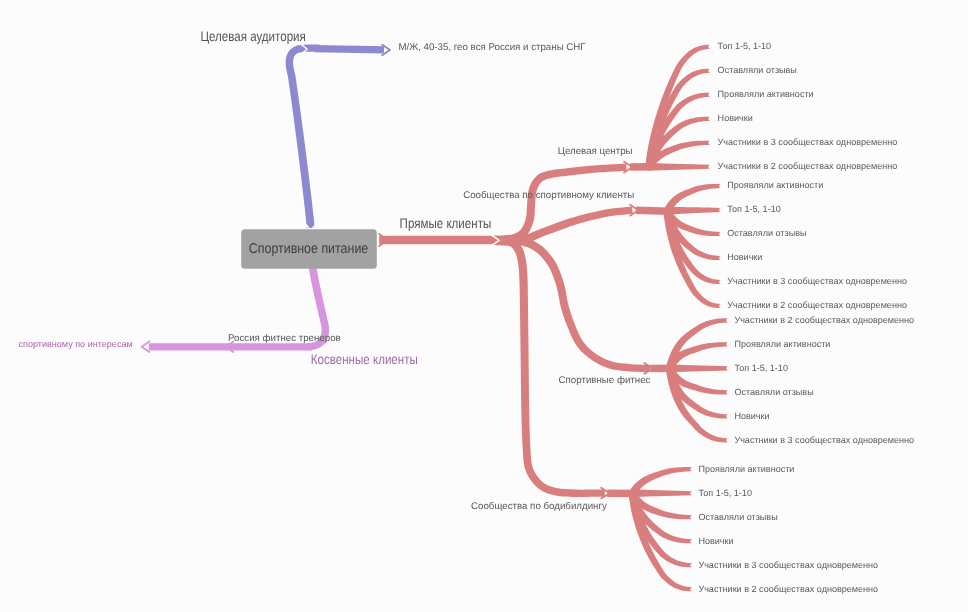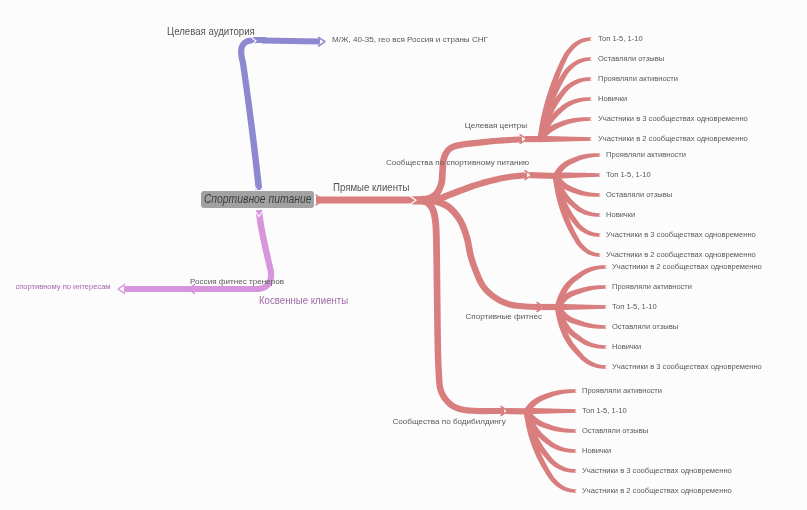--- a/index.html
+++ b/index.html
@@ -59,31 +59,31 @@
 <path d="M 555.23 308.61 L 556.34 310.44 L 557.50 312.18 L 558.68 313.76 L 559.89 315.21 L 561.11 316.51 L 562.35 317.69 L 563.61 318.75 L 564.87 319.69 L 566.14 320.52 L 567.41 321.26 L 568.68 321.91 L 569.94 322.48 L 571.18 322.98 L 572.42 323.42 L 573.63 323.82 L 574.83 324.18 L 576.01 324.52 L 577.17 324.84 L 578.31 325.16 L 579.43 325.49 L 580.53 325.82 L 581.73 326.23 L 582.97 326.55 L 584.14 326.84 L 585.30 327.10 L 586.44 327.34 L 587.58 327.56 L 588.72 327.75 L 589.84 327.93 L 590.97 328.09 L 592.09 328.22 L 593.21 328.34 L 594.33 328.45 L 595.45 328.54 L 596.57 328.61 L 597.70 328.67 L 598.83 328.71 L 599.96 328.74 L 601.11 328.76 L 602.26 328.77 L 603.43 328.77 L 604.60 328.75 L 605.79 328.73 L 606.99 328.70 A 1.70 1.70 0 0 1 607.01 325.30 L 605.82 325.26 L 604.65 325.22 L 603.51 325.16 L 602.38 325.10 L 601.26 325.02 L 600.16 324.94 L 599.07 324.84 L 597.99 324.73 L 596.92 324.61 L 595.86 324.48 L 594.81 324.33 L 593.76 324.16 L 592.71 323.98 L 591.67 323.79 L 590.62 323.57 L 589.58 323.34 L 588.53 323.10 L 587.48 322.83 L 586.42 322.54 L 585.36 322.23 L 584.29 321.90 L 583.27 321.57 L 582.19 321.14 L 581.01 320.70 L 579.85 320.29 L 578.70 319.90 L 577.58 319.52 L 576.47 319.13 L 575.38 318.73 L 574.32 318.32 L 573.28 317.88 L 572.25 317.40 L 571.25 316.88 L 570.27 316.31 L 569.30 315.67 L 568.34 314.97 L 567.39 314.19 L 566.44 313.31 L 565.50 312.33 L 564.56 311.24 L 563.62 310.01 L 562.68 308.65 L 561.74 307.13 L 560.77 305.39 Z" fill="#d97e7e" stroke="none"></path>
 <path d="M 556.00 310.20 L 607.00 308.70 A 1.70 1.70 0 0 1 607.00 305.30 L 556.00 303.80 Z" fill="#d97e7e" stroke="none"></path>
 <path d="M 506.0 411.0 L 528.0 411.3" fill="none" stroke="#d97e7e" stroke-width="6.2" stroke-linecap="butt" stroke-linejoin="round"></path>
 <path d="M 523.82 411.68 L 524.39 416.13 L 525.07 420.48 L 525.86 424.70 L 526.75 428.79 L 527.72 432.73 L 528.78 436.55 L 529.91 440.22 L 531.10 443.77 L 532.36 447.18 L 533.66 450.46 L 534.99 453.61 L 536.36 456.63 L 537.76 459.52 L 539.17 462.29 L 540.58 464.93 L 541.99 467.45 L 543.39 469.85 L 544.78 472.12 L 546.14 474.27 L 547.46 476.30 L 548.73 478.21 L 550.04 480.12 L 551.36 481.58 L 552.58 482.83 L 553.80 484.00 L 555.01 485.08 L 556.21 486.08 L 557.42 487.00 L 558.62 487.84 L 559.83 488.60 L 561.04 489.29 L 562.24 489.90 L 563.45 490.45 L 564.67 490.93 L 565.88 491.34 L 567.10 491.69 L 568.32 491.99 L 569.54 492.23 L 570.77 492.42 L 572.00 492.55 L 573.24 492.65 L 574.48 492.70 L 575.74 492.72 L 576.98 492.70 A 1.70 1.70 0 0 1 577.02 489.30 L 575.83 489.25 L 574.68 489.17 L 573.55 489.06 L 572.45 488.91 L 571.36 488.72 L 570.30 488.49 L 569.25 488.22 L 568.21 487.91 L 567.19 487.55 L 566.18 487.14 L 565.17 486.67 L 564.17 486.15 L 563.17 485.57 L 562.16 484.92 L 561.16 484.21 L 560.15 483.43 L 559.13 482.57 L 558.10 481.64 L 557.06 480.62 L 556.01 479.52 L 554.94 478.34 L 553.96 477.17 L 552.89 475.49 L 551.70 473.59 L 550.47 471.57 L 549.21 469.45 L 547.93 467.22 L 546.63 464.87 L 545.33 462.40 L 544.02 459.83 L 542.73 457.13 L 541.45 454.32 L 540.19 451.39 L 538.97 448.34 L 537.78 445.17 L 536.65 441.87 L 535.56 438.46 L 534.54 434.92 L 533.60 431.25 L 532.73 427.45 L 531.94 423.53 L 531.25 419.47 L 530.66 415.29 L 530.18 410.92 Z" fill="#d97e7e" stroke="none"></path>
 <path d="M 523.85 411.85 L 524.50 415.39 L 525.27 418.85 L 526.12 422.17 L 527.06 425.36 L 528.08 428.41 L 529.17 431.34 L 530.32 434.14 L 531.52 436.82 L 532.78 439.38 L 534.08 441.82 L 535.41 444.15 L 536.76 446.38 L 538.14 448.49 L 539.53 450.51 L 540.92 452.43 L 542.31 454.25 L 543.69 455.98 L 545.05 457.62 L 546.38 459.18 L 547.69 460.65 L 548.95 462.05 L 550.27 463.49 L 551.61 464.59 L 552.84 465.53 L 554.05 466.39 L 555.26 467.20 L 556.47 467.94 L 557.67 468.61 L 558.87 469.23 L 560.06 469.79 L 561.26 470.29 L 562.45 470.74 L 563.64 471.14 L 564.84 471.48 L 566.03 471.78 L 567.23 472.03 L 568.43 472.24 L 569.64 472.40 L 570.84 472.53 L 572.06 472.63 L 573.28 472.69 L 574.51 472.72 L 575.75 472.72 L 576.98 472.70 A 1.70 1.70 0 0 1 577.02 469.30 L 575.82 469.25 L 574.65 469.19 L 573.51 469.09 L 572.39 468.97 L 571.29 468.82 L 570.21 468.64 L 569.14 468.42 L 568.08 468.18 L 567.04 467.89 L 566.01 467.57 L 564.98 467.21 L 563.96 466.80 L 562.95 466.35 L 561.93 465.86 L 560.92 465.31 L 559.90 464.72 L 558.87 464.07 L 557.84 463.36 L 556.80 462.59 L 555.75 461.76 L 554.69 460.87 L 553.73 460.01 L 552.68 458.77 L 551.50 457.36 L 550.29 455.89 L 549.06 454.35 L 547.81 452.74 L 546.54 451.05 L 545.28 449.28 L 544.02 447.43 L 542.76 445.49 L 541.53 443.46 L 540.31 441.34 L 539.12 439.13 L 537.97 436.81 L 536.85 434.39 L 535.78 431.86 L 534.77 429.22 L 533.82 426.46 L 532.93 423.58 L 532.11 420.58 L 531.37 417.46 L 530.72 414.20 L 530.15 410.75 Z" fill="#d97e7e" stroke="none"></path>
 <path d="M 523.92 412.18 L 524.71 414.80 L 525.59 417.34 L 526.55 419.74 L 527.57 422.02 L 528.65 424.18 L 529.79 426.22 L 530.98 428.14 L 532.21 429.95 L 533.48 431.66 L 534.78 433.27 L 536.11 434.79 L 537.45 436.21 L 538.80 437.55 L 540.16 438.81 L 541.52 440.00 L 542.87 441.13 L 544.21 442.19 L 545.54 443.20 L 546.83 444.16 L 548.10 445.08 L 549.34 445.96 L 550.65 446.89 L 551.99 447.62 L 553.20 448.23 L 554.41 448.79 L 555.61 449.31 L 556.80 449.78 L 557.98 450.22 L 559.16 450.61 L 560.34 450.96 L 561.51 451.28 L 562.68 451.56 L 563.85 451.81 L 565.03 452.02 L 566.20 452.20 L 567.37 452.36 L 568.55 452.48 L 569.73 452.58 L 570.92 452.65 L 572.11 452.70 L 573.32 452.73 L 574.53 452.74 L 575.76 452.73 L 576.99 452.70 A 1.70 1.70 0 0 1 577.01 449.30 L 575.80 449.26 L 574.63 449.20 L 573.47 449.13 L 572.34 449.03 L 571.22 448.92 L 570.11 448.79 L 569.02 448.63 L 567.94 448.45 L 566.88 448.25 L 565.82 448.02 L 564.77 447.76 L 563.73 447.47 L 562.69 447.16 L 561.65 446.81 L 560.62 446.43 L 559.58 446.02 L 558.54 445.57 L 557.50 445.08 L 556.45 444.56 L 555.39 443.99 L 554.32 443.38 L 553.35 442.80 L 552.31 441.98 L 551.13 441.06 L 549.94 440.11 L 548.73 439.13 L 547.52 438.12 L 546.30 437.08 L 545.09 435.98 L 543.88 434.84 L 542.69 433.64 L 541.51 432.38 L 540.35 431.06 L 539.22 429.67 L 538.11 428.19 L 537.04 426.64 L 536.00 425.00 L 535.00 423.26 L 534.05 421.42 L 533.14 419.47 L 532.29 417.41 L 531.49 415.23 L 530.76 412.92 L 530.08 410.42 Z" fill="#d97e7e" stroke="none"></path>
 <path d="M 529.74 412.96 L 530.61 411.45 L 531.46 410.13 L 532.34 408.91 L 533.25 407.79 L 534.18 406.75 L 535.13 405.80 L 536.10 404.91 L 537.10 404.09 L 538.12 403.34 L 539.16 402.63 L 540.22 401.98 L 541.30 401.36 L 542.41 400.79 L 543.53 400.25 L 544.66 399.73 L 545.81 399.24 L 546.98 398.76 L 548.15 398.30 L 549.33 397.84 L 550.51 397.38 L 551.69 396.91 L 552.77 396.47 L 553.81 396.14 L 554.90 395.80 L 555.99 395.49 L 557.07 395.20 L 558.14 394.93 L 559.21 394.68 L 560.28 394.44 L 561.34 394.23 L 562.41 394.03 L 563.48 393.85 L 564.55 393.68 L 565.63 393.53 L 566.71 393.40 L 567.80 393.27 L 568.91 393.16 L 570.02 393.06 L 571.14 392.98 L 572.28 392.90 L 573.44 392.84 L 574.61 392.78 L 575.79 392.74 L 577.01 392.70 A 1.70 1.70 0 0 1 576.99 389.30 L 575.77 389.27 L 574.56 389.25 L 573.36 389.24 L 572.17 389.23 L 570.99 389.24 L 569.82 389.26 L 568.66 389.29 L 567.51 389.34 L 566.36 389.40 L 565.22 389.47 L 564.07 389.56 L 562.93 389.67 L 561.79 389.79 L 560.65 389.93 L 559.50 390.09 L 558.35 390.27 L 557.20 390.47 L 556.04 390.69 L 554.87 390.93 L 553.69 391.20 L 552.50 391.49 L 551.23 391.82 L 549.97 392.25 L 548.80 392.64 L 547.60 393.04 L 546.39 393.44 L 545.15 393.85 L 543.90 394.29 L 542.63 394.75 L 541.35 395.26 L 540.07 395.80 L 538.77 396.39 L 537.48 397.04 L 536.18 397.75 L 534.90 398.53 L 533.61 399.39 L 532.35 400.33 L 531.10 401.36 L 529.87 402.49 L 528.67 403.71 L 527.50 405.04 L 526.37 406.49 L 525.27 408.04 L 524.26 409.64 Z" fill="#d97e7e" stroke="none"></path>
 <path d="M 524.29 413.00 L 525.31 414.56 L 526.41 416.08 L 527.55 417.49 L 528.73 418.79 L 529.93 419.98 L 531.16 421.08 L 532.41 422.08 L 533.68 422.99 L 534.96 423.82 L 536.25 424.58 L 537.54 425.26 L 538.83 425.89 L 540.12 426.46 L 541.40 426.98 L 542.67 427.46 L 543.94 427.91 L 545.19 428.32 L 546.42 428.72 L 547.63 429.11 L 548.83 429.49 L 550.00 429.86 L 551.25 430.28 L 552.52 430.60 L 553.70 430.88 L 554.88 431.14 L 556.05 431.37 L 557.21 431.58 L 558.37 431.78 L 559.51 431.95 L 560.66 432.10 L 561.80 432.24 L 562.94 432.36 L 564.08 432.46 L 565.22 432.54 L 566.37 432.62 L 567.51 432.67 L 568.67 432.71 L 569.83 432.74 L 570.99 432.76 L 572.17 432.77 L 573.36 432.77 L 574.56 432.75 L 575.77 432.73 L 576.99 432.70 A 1.70 1.70 0 0 1 577.01 429.30 L 575.79 429.26 L 574.60 429.22 L 573.43 429.16 L 572.28 429.10 L 571.14 429.02 L 570.02 428.94 L 568.90 428.84 L 567.80 428.74 L 566.71 428.62 L 565.62 428.48 L 564.54 428.33 L 563.47 428.17 L 562.40 427.99 L 561.33 427.80 L 560.27 427.59 L 559.20 427.36 L 558.13 427.12 L 557.05 426.85 L 555.97 426.57 L 554.89 426.27 L 553.79 425.94 L 552.75 425.61 L 551.67 425.18 L 550.49 424.73 L 549.30 424.29 L 548.13 423.84 L 546.96 423.39 L 545.80 422.93 L 544.65 422.46 L 543.51 421.96 L 542.39 421.44 L 541.29 420.88 L 540.21 420.29 L 539.15 419.65 L 538.11 418.97 L 537.09 418.23 L 536.10 417.44 L 535.12 416.58 L 534.17 415.65 L 533.24 414.64 L 532.33 413.55 L 531.45 412.36 L 530.59 411.07 L 529.71 409.60 Z" fill="#d97e7e" stroke="none"></path>
 <path d="M 525.00 414.20 L 577.00 412.70 A 1.70 1.70 0 0 1 577.00 409.30 L 525.00 407.80 Z" fill="#d97e7e" stroke="none"></path>
 </svg>
-<div class="root-node" style="left:201px;top:191px;width:113px;height:17px;font-style:italic;">
+<div class="root-node" style="left:201px;top:191px;width:113px;height:33px;">
       <span class="root-label" style="font-size:11.88px;transform:scaleX(0.872);">Спортивное питание</span>
     </div>
 <div class="lbl" style="left:167.00px;top:25.50px;font-size:11.55px;color:#545454;font-weight:400;transform:scaleX(0.835);transform-origin:0 50%;">Целевая аудитория</div>
 <div class="lbl" style="left:332.00px;top:36.20px;font-size:8.10px;color:#595959;font-weight:400;">М/Ж, 40-35, гео вся Россия и страны СНГ</div>
 <div class="lbl" style="left:259.00px;top:294.50px;font-size:11.55px;color:#9c6aa8;font-weight:400;transform:scaleX(0.835);transform-origin:0 50%;">Косвенные клиенты</div>
 <div class="lbl" style="left:190.00px;top:277.50px;font-size:8.10px;color:#595959;font-weight:400;">Россия фитнес тренеров</div>
 <div class="lbl" style="left:15.40px;top:283.20px;font-size:7.55px;color:#a864ae;font-weight:400;">спортивному по интересам</div>
 <div class="lbl" style="left:333.00px;top:181.50px;font-size:11.55px;color:#545454;font-weight:400;transform:scaleX(0.835);transform-origin:0 50%;">Прямые клиенты</div>
 <div class="lbl" style="left:464.80px;top:121.80px;font-size:8.10px;color:#595959;font-weight:400;">Целевая центры</div>
-<div class="lbl" style="left:386.00px;top:159.30px;font-size:8.10px;color:#595959;font-weight:400;">Сообщества по спортивному питанию</div>
+<div class="lbl" style="left:386.00px;top:159.30px;font-size:8.10px;color:#595959;font-weight:400;">Сообщества по спортивному клиенты</div>
 <div class="lbl" style="left:465.50px;top:313.30px;font-size:8.10px;color:#595959;font-weight:400;">Спортивные фитнес</div>
 <div class="lbl" style="left:392.50px;top:418.30px;font-size:8.10px;color:#595959;font-weight:400;">Сообщества по бодибилдингу</div>
 <div class="lbl" style="left:598.00px;top:34.60px;font-size:7.55px;color:#595959;font-weight:400;">Топ 1-5, 1-10</div>
 <div class="lbl" style="left:598.00px;top:54.60px;font-size:7.55px;color:#595959;font-weight:400;">Оставляли отзывы</div>
 <div class="lbl" style="left:598.00px;top:74.60px;font-size:7.55px;color:#595959;font-weight:400;">Проявляли активности</div>
 <div class="lbl" style="left:598.00px;top:94.60px;font-size:7.55px;color:#595959;font-weight:400;">Новички</div>
 <div class="lbl" style="left:598.00px;top:114.60px;font-size:7.55px;color:#595959;font-weight:400;">Участники в 3 сообществах одновременно</div>
 <div class="lbl" style="left:598.00px;top:134.60px;font-size:7.55px;color:#595959;font-weight:400;">Участники в 2 сообществах одновременно</div>
 <div class="lbl" style="left:606.00px;top:150.60px;font-size:7.55px;color:#595959;font-weight:400;">Проявляли активности</div>
 <div class="lbl" style="left:606.00px;top:170.60px;font-size:7.55px;color:#595959;font-weight:400;">Топ 1-5, 1-10</div>

